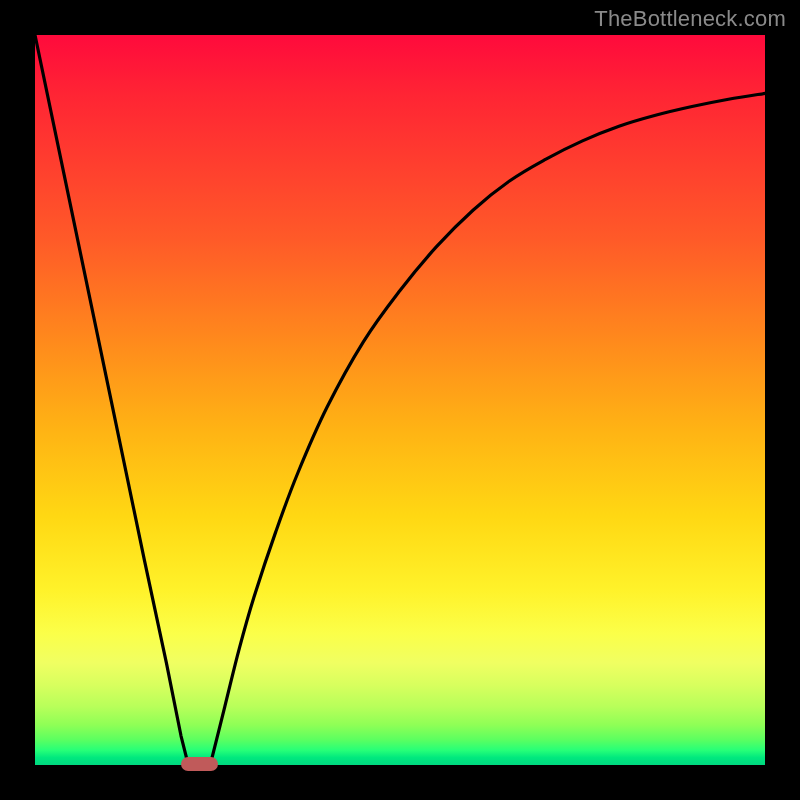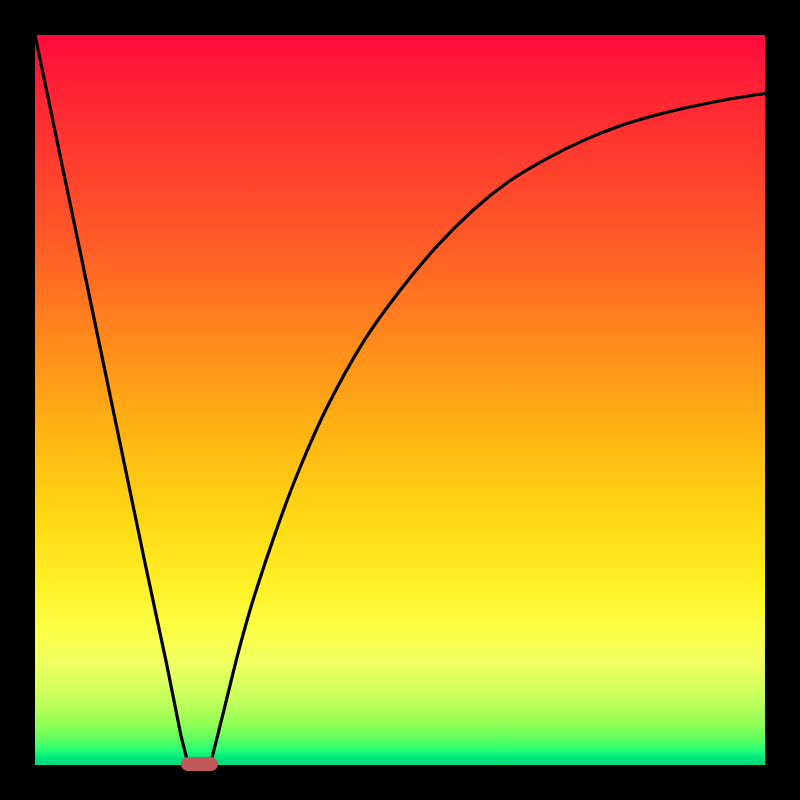--- a/index.html
+++ b/index.html
@@ -80,13 +80,14 @@
   <div class="plot-area">
 
     <svg class="curve-layer" viewBox="0 0 730 730" preserveAspectRatio="none">
       <path id="left-branch-path" fill="none" stroke="#000" stroke-width="3.2" stroke-linecap="round" stroke-linejoin="round" d="M0.00 0.00 L36.50 175.20 L73.00 350.40 L109.50 525.60 L131.40 627.80 L146.00 700.80 L153.30 730.00"></path>
       <path id="right-branch-path" fill="none" stroke="#000" stroke-width="3.2" stroke-linecap="round" stroke-linejoin="round" d="M175.20 730.00 C177.83 719.49,184.54 692.62,189.80 671.60 C195.06 650.58,199.14 632.91,204.40 613.20 C209.66 593.49,212.43 583.12,219.00 562.10 C225.57 541.08,233.02 518.74,240.90 496.40 C248.78 474.06,253.60 460.34,262.80 438.00 C272.00 415.66,280.17 395.95,292.00 372.30 C303.83 348.65,315.36 327.62,328.50 306.60 C341.64 285.58,351.86 272.58,365.00 255.50 C378.14 238.42,388.36 226.15,401.50 211.70 C414.64 197.25,424.86 187.03,438.00 175.20 C451.14 163.37,461.36 155.20,474.50 146.00 C487.64 136.80,497.86 131.33,511.00 124.10 C524.14 116.87,534.36 111.76,547.50 105.85 C560.64 99.94,570.86 95.85,584.00 91.25 C597.14 86.65,607.36 83.85,620.50 80.30 C633.64 76.75,643.86 74.43,657.00 71.54 C670.14 68.65,680.36 66.61,693.50 64.24 C706.64 61.87,723.43 59.45,730.00 58.40"></path>
     </svg>
 
     <div id="marker" class="marker" style="left: 146px; width: 36.5px; top: 722px;"></div>
   </div>
 
+  <div class="watermark">TheBottleneck.com</div>
 </div>
 
 </body></html>

